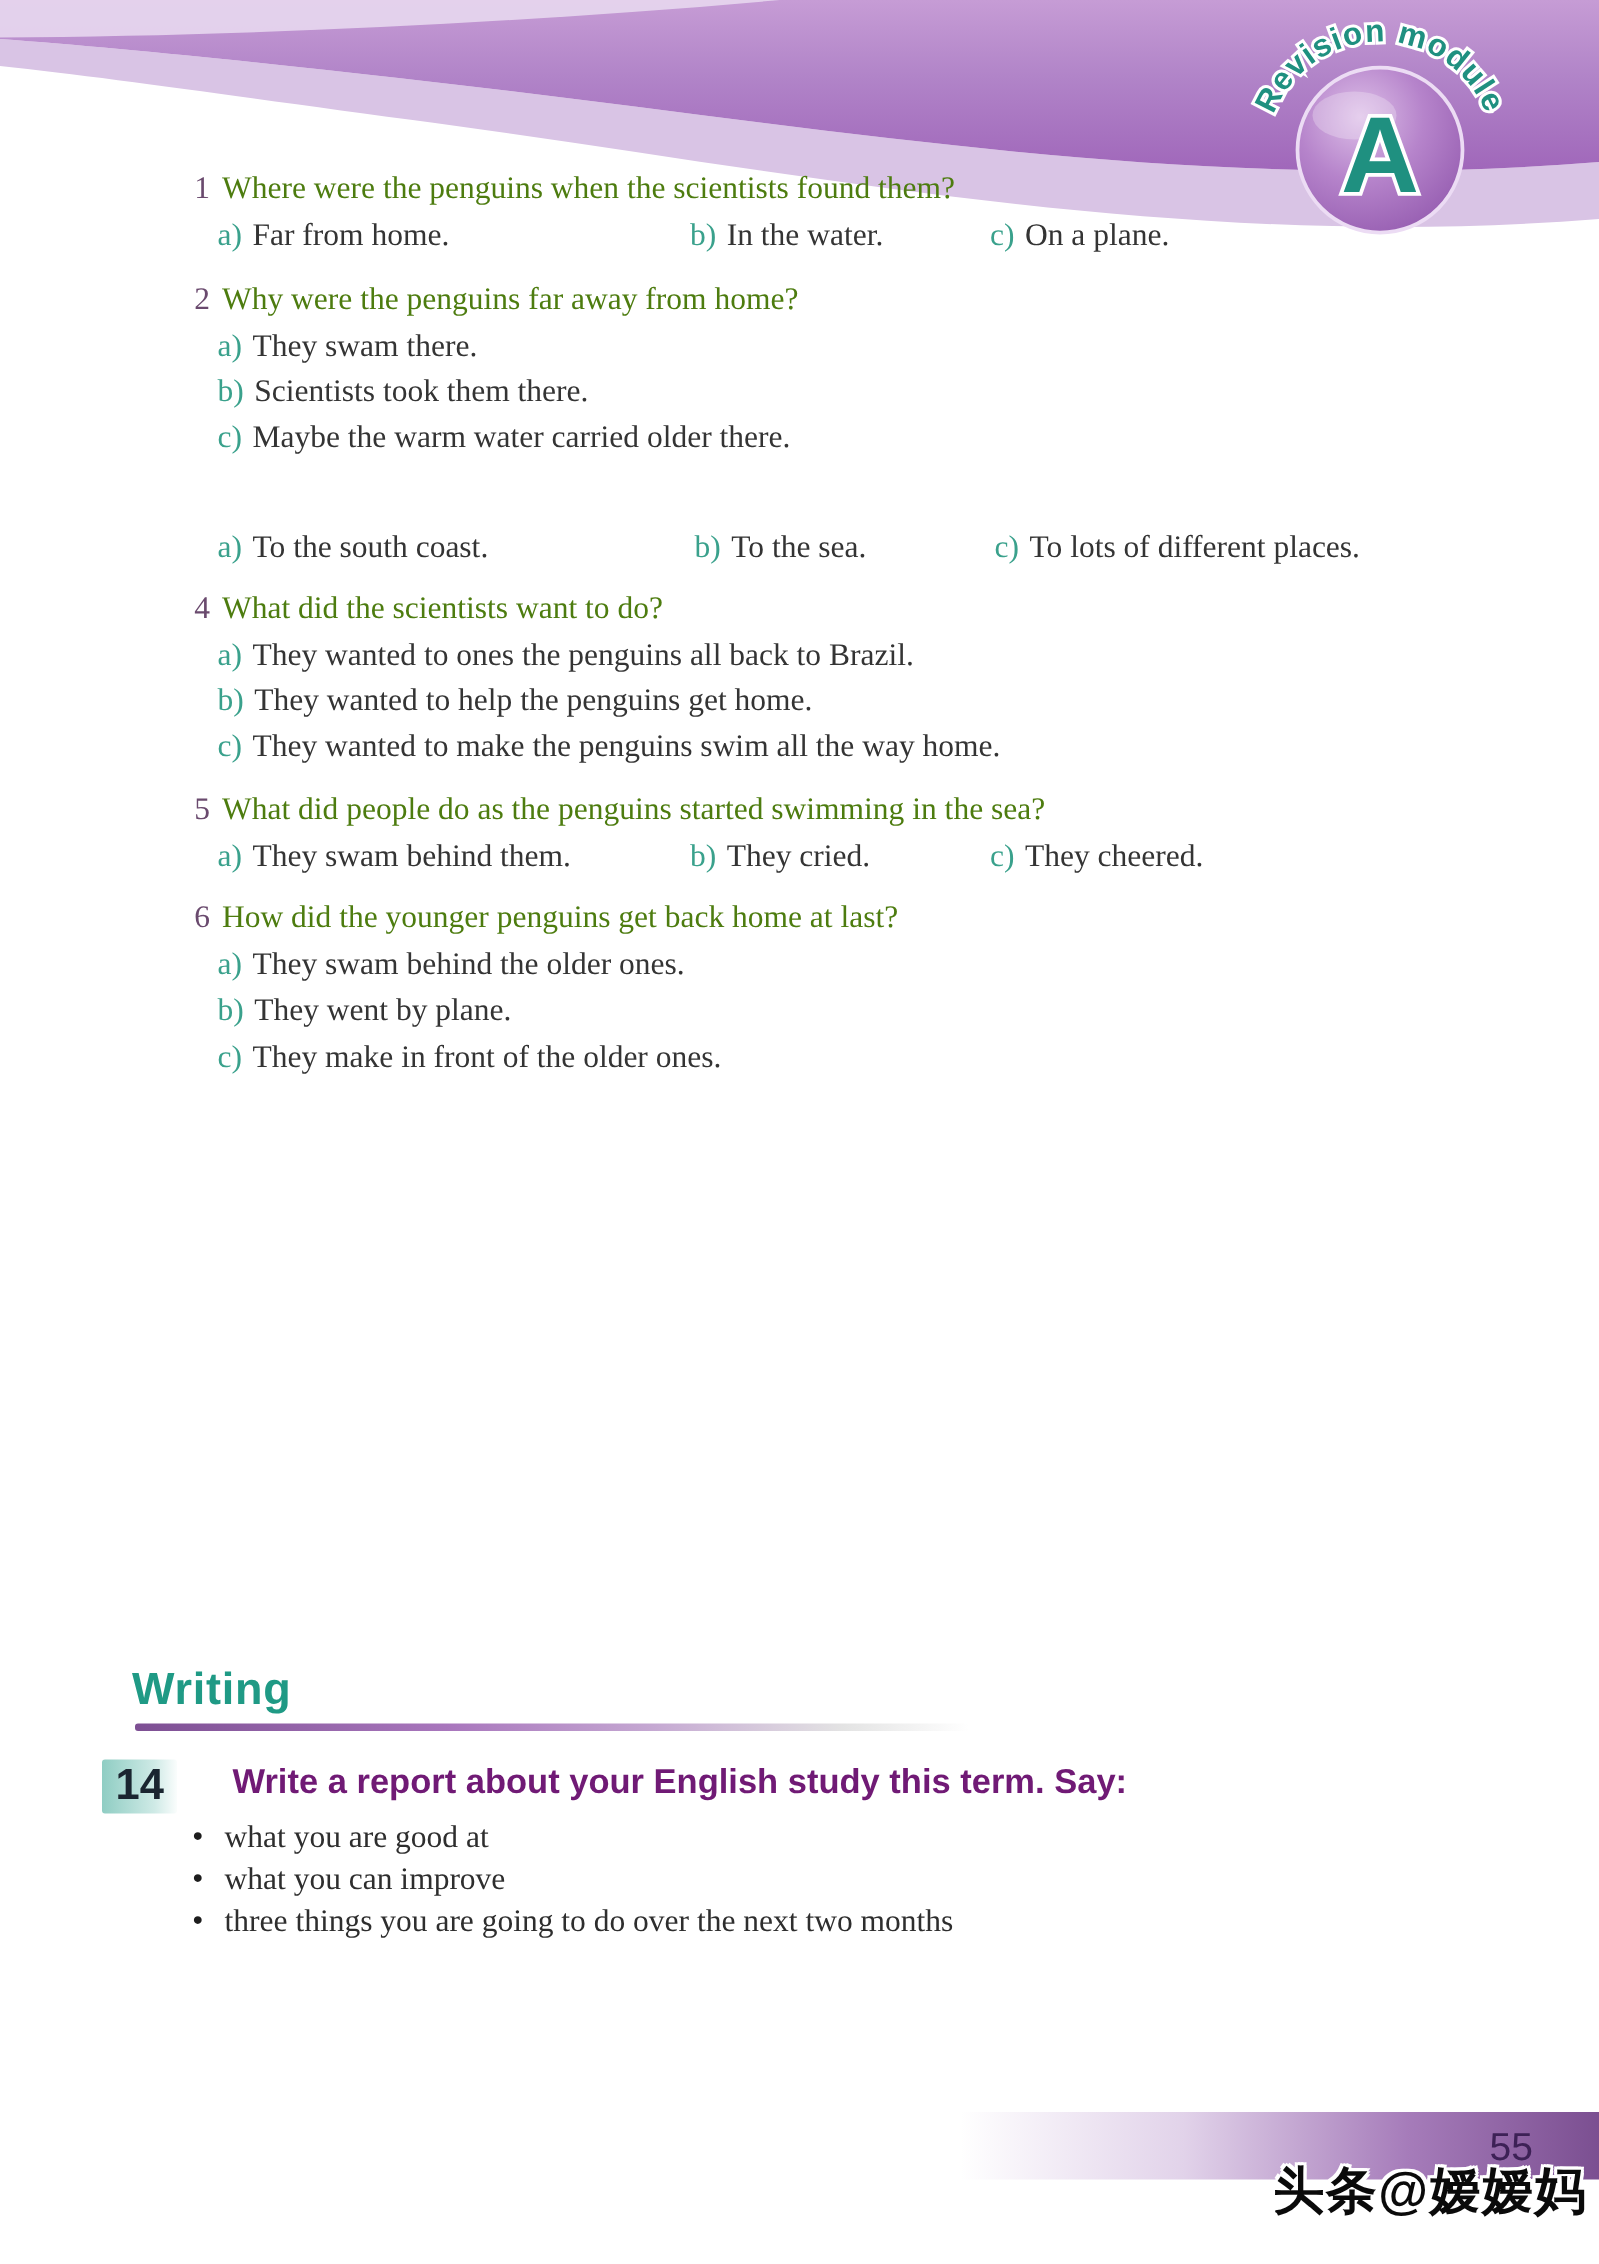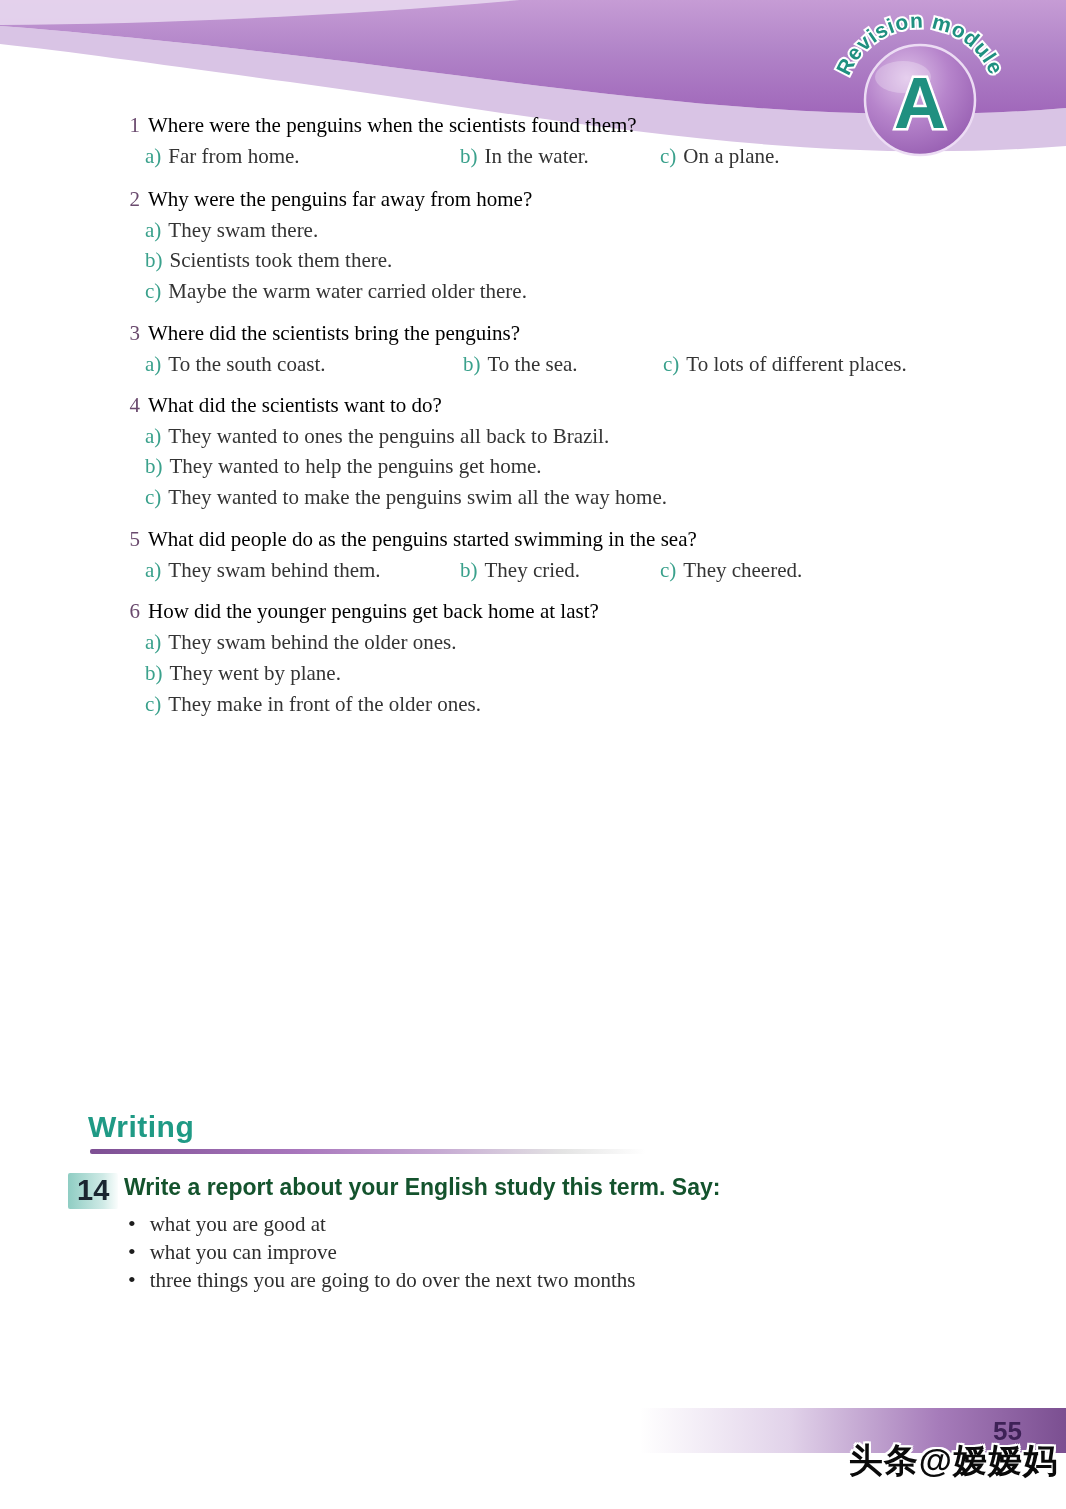--- a/index.html
+++ b/index.html
@@ -2,40 +2,40 @@
 <html><head>
 <meta charset="utf-8">
 <style>
   html,body{margin:0;padding:0;background:#ffffff;}
   .page{position:relative;width:1066px;height:1509px;margin:0 auto;background:#ffffff;overflow:hidden;
         font-family:"Liberation Serif",serif;color:#383838;}
   .abs{position:absolute;white-space:nowrap;}
   
   .qline{font-size:21px;line-height:26px;}
   .qnum{display:inline-block;width:22px;color:#6a4a6e;text-align:right;margin-right:8px;}
-  .qtext{color:#000000;margin-top:48px;}
+  .qtext{color:#4d7c0f;margin-top:48px;}
   .optletter{color:#3aa18c;margin-right:7px;}
   .opttext{color:#343434;}
   
   .photo{position:absolute;left:88px;top:572px;width:892px;height:511px;overflow:hidden;}
   
   .writing-heading{font-family:"Liberation Sans",sans-serif;font-weight:bold;font-size:30px;color:#1f9a85;letter-spacing:0.5px;}
   .writing-rule{position:absolute;height:5px;border-radius:2px;
      background:linear-gradient(to right,#7d4f93,#a977bd 38%,#c5a8d2 62%,rgba(205,205,205,.55) 85%,rgba(255,255,255,0));}
   .ex-badge{font-family:"Liberation Sans",sans-serif;font-weight:bold;font-size:29px;color:#1a2530;
      padding:1px 9px 2px 9px;border-radius:2px;
      background:linear-gradient(to right,#8fcdc3,#cfeae6 70%,rgba(236,247,245,0.25));}
-  .ex-prompt{font-family:"Liberation Sans",sans-serif;font-weight:bold;font-size:23px;color:#14532d;}
+  .ex-prompt{font-family:"Liberation Sans",sans-serif;font-weight:bold;font-size:23px;color:#701a75;margin-left:31px;}
   .bullet-line{font-size:21px;line-height:28px;color:#2e2e2e;}
   .bullet-line::before{content:"•";font-size:22px;margin-right:14px;color:#1d1d1d;}
   
   .footer-bar{position:absolute;left:640px;right:0;top:1408px;height:45px;
      background:linear-gradient(to right,rgba(201,174,216,0) 0%,rgba(201,174,216,.55) 35%,#a67cba 70%,#7b4f91 100%);}
   .page-num{position:absolute;top:1416px;right:44px;font-family:"Liberation Sans",sans-serif;
-     font-weight:bold;font-size:26px;color:#3d2156;}
+     font-weight:normal;font-size:26px;color:#3d2156;}
   .watermark{position:absolute;top:1438px;right:8px;font-family:"Liberation Sans",sans-serif;
      font-weight:bold;font-size:34px;color:#0a0a0a;letter-spacing:1px;
      text-shadow:-2px 0 0 #fff,2px 0 0 #fff,0 -2px 0 #fff,0 2px 0 #fff,
                  -2px -2px 0 #fff,2px 2px 0 #fff,-2px 2px 0 #fff,2px -2px 0 #fff;}
 </style>
 </head>
 <body>
 
 <div class="page">
 
@@ -89,23 +89,20 @@
   <div class="abs qline" style="left:145px;top:217px">
     <span class="optletter">a)</span><span class="opttext">They swam there.</span>
   </div>
   <div class="abs qline" style="left:145px;top:247px">
     <span class="optletter">b)</span><span class="opttext">Scientists took them there.</span>
   </div>
   <div class="abs qline" style="left:145px;top:278px">
     <span class="optletter">c)</span><span class="opttext">Maybe the warm water carried older there.</span>
   </div>
 
-  <div class="abs qline" style="left:118px;top:320px">
-    <span class="qnum">3</span><span class="qtext">Where did the scientists bring the penguins?</span>
-  </div>
   <div class="abs qline" style="left:145px;top:351px">
     <span class="optletter">a)</span><span class="opttext">To the south coast.</span>
   </div>
   <div class="abs qline" style="left:463px;top:351px">
     <span class="optletter">b)</span><span class="opttext">To the sea.</span>
   </div>
   <div class="abs qline" style="left:663px;top:351px">
     <span class="optletter">c)</span><span class="opttext">To lots of different places.</span>
   </div>
 

